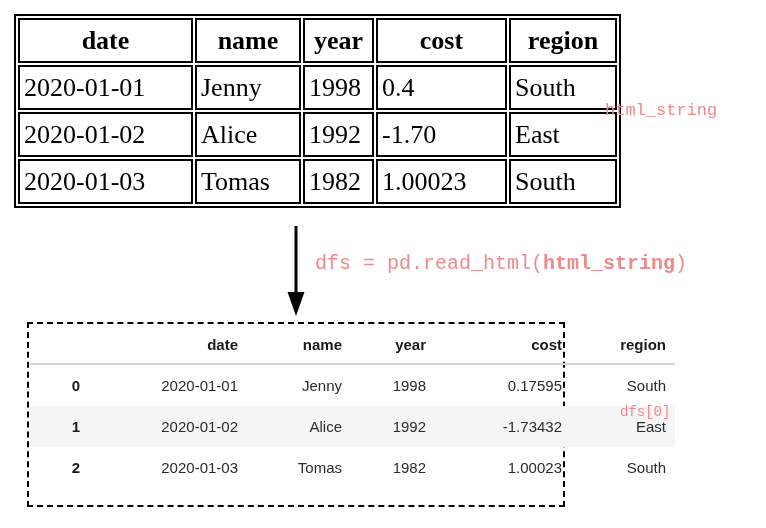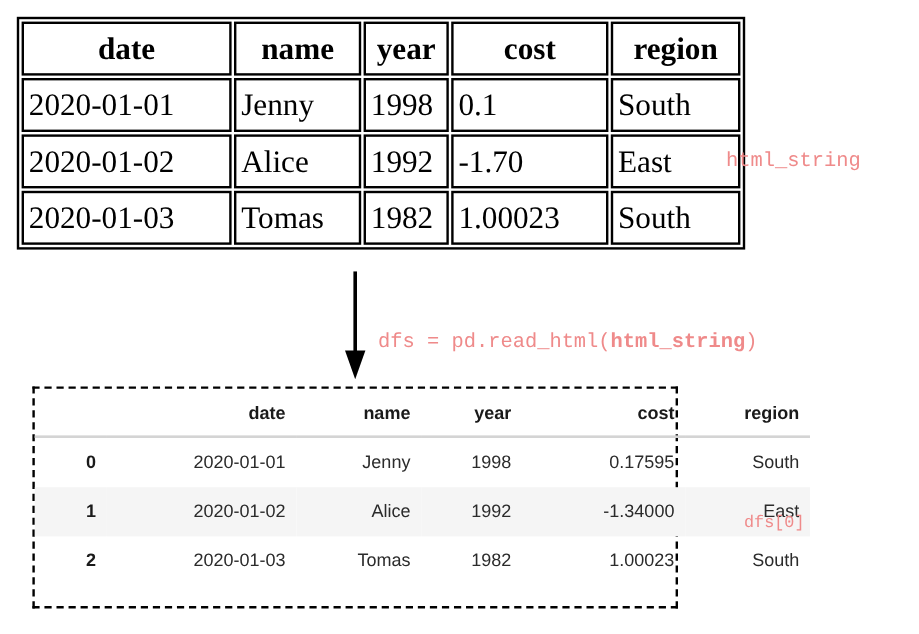--- a/index.html
+++ b/index.html
@@ -66,31 +66,30 @@
     height: 90px;
   }
 
   
   .code-annot {
     position: absolute;
     font-family: "Liberation Mono", "DejaVu Sans Mono", monospace;
     color: #ef8a8a;
     white-space: nowrap;
     letter-spacing: 0px;
-    margin-top: 24px;
   }
   #label-html-string {
     left: 605px;
     top: 101px;
     font-size: 17px;
   }
   #label-call {
     left: 315px;
     top: 252px;
-    font-size: 17px;
+    font-size: 20px;
     text-align: center;
   }
   #label-call b {
     font-weight: bold;
     color: #ef8a8a;
   }
   #label-dfs0 {
     left: 620px;
     top: 404px;
     font-size: 14px;
@@ -156,21 +155,21 @@
         <th class="col-year">year</th>
         <th class="col-cost">cost</th>
         <th class="col-region">region</th>
       </tr>
     </thead>
     <tbody>
       <tr>
         <td>2020-01-01</td>
         <td>Jenny</td>
         <td>1998</td>
-        <td>0.1</td>
+        <td>0.4</td>
         <td>South</td>
       </tr>
       <tr>
         <td>2020-01-02</td>
         <td>Alice</td>
         <td>1992</td>
         <td>-1.70</td>
         <td>East</td>
       </tr>
       <tr>
@@ -214,21 +213,21 @@
         <td>Jenny</td>
         <td>1998</td>
         <td>0.17595</td>
         <td>South</td>
       </tr>
       <tr class="striped">
         <th class="df-index">1</th>
         <td>2020-01-02</td>
         <td>Alice</td>
         <td>1992</td>
-        <td>-1.34000</td>
+        <td>-1.73432</td>
         <td>East</td>
       </tr>
       <tr>
         <th class="df-index">2</th>
         <td>2020-01-03</td>
         <td>Tomas</td>
         <td>1982</td>
         <td>1.00023</td>
         <td>South</td>
       </tr>

